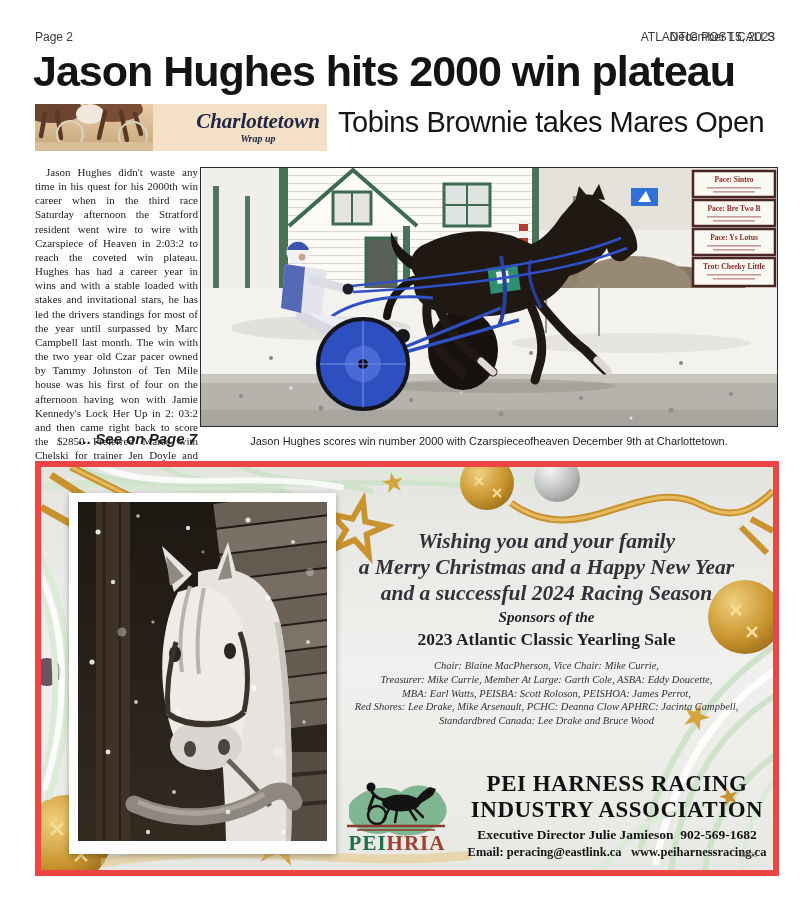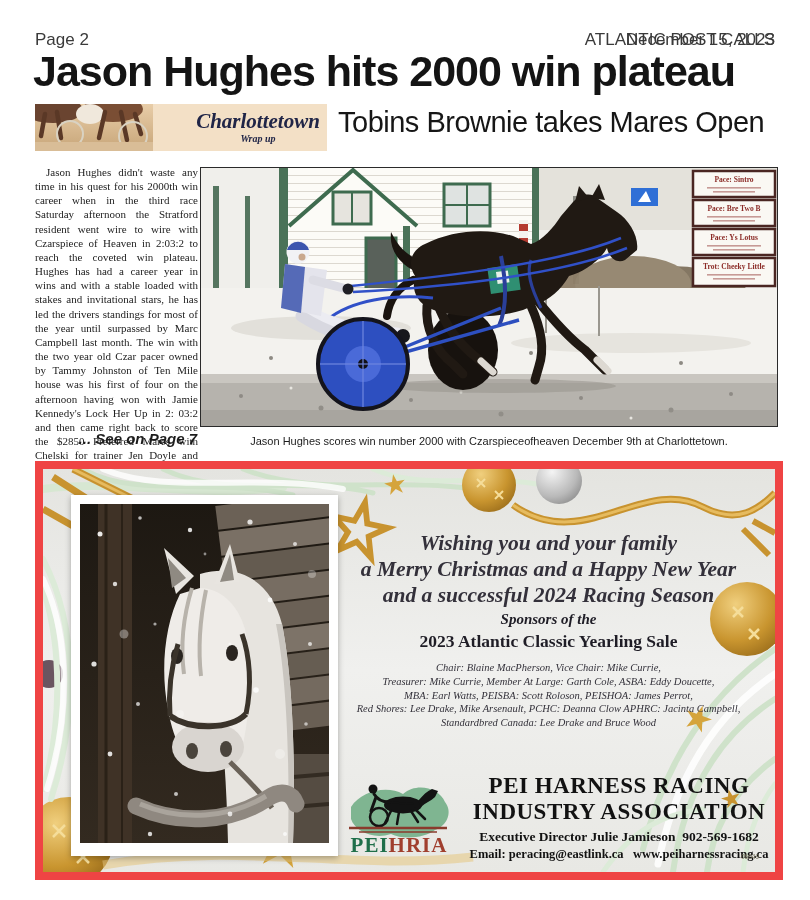--- a/index.html
+++ b/index.html
@@ -1,21 +1,21 @@
 <!DOCTYPE html>
 <html><head>
 <meta charset="utf-8">
 <style>
   html,body{margin:0;padding:0;background:#ffffff;}
   #page{position:relative;width:810px;height:900px;background:#fff;overflow:hidden;
         font-family:"Liberation Sans",sans-serif;color:#1a1a1a;}
 
   
   .hdr{position:absolute;top:30px;left:35px;width:740px;display:flex;
-       justify-content:space-between;font-size:17px;color:#3a3a3a;gap:44px;}
+       justify-content:space-between;font-size:12px;color:#3a3a3a;gap:44px;}
   .hdr .c{position:absolute;left:0;right:0;text-align:right;}
 
   .headline{position:absolute;top:47px;left:33px;width:744px;
             font-size:43px;font-weight:bold;letter-spacing:-1px;color:#141414;
             white-space:nowrap;}
 
   
   .banner{position:absolute;top:104px;left:35px;width:292px;height:47px;display:flex;}
   .banner-photo{width:118px;height:47px;flex:0 0 auto;}
   .banner-text{flex:1;background:#f3e0c6;display:flex;flex-direction:column;
@@ -37,21 +37,21 @@
        font-size:15px;font-weight:bold;font-style:italic;color:#1c1c1c;}
 
   
   .photo{position:absolute;top:167px;left:200px;width:576px;height:258px;
          border:1px solid #2a2a2a;background:#f5f4f1;}
   .caption{position:absolute;top:435px;left:200px;width:578px;text-align:center;
            font-size:11px;color:#1c1c1c;}
 
   
   .ad{position:absolute;top:461px;left:35px;width:732px;height:403px;
-      border:8px solid #ef4444;background:#5eead4;overflow:hidden;}
+      border:6px solid #ef4444;background:#5eead4;overflow:hidden;}
   .ad-deco{position:absolute;inset:0;z-index:0;}
   .ad-frame{position:absolute;left:28px;top:26px;z-index:2;background:#fff;padding:9px;
             box-shadow:0 2px 6px rgba(0,0,0,.3);}
   .ad-col{position:absolute;left:278px;top:62px;width:455px;z-index:2;text-align:center;
           font-family:"Liberation Serif",serif;color:#24222c;}
   .greet{font-size:21.5px;font-weight:bold;font-style:italic;line-height:1.2;color:#33303a;}
   .fromline{font-size:18px;font-weight:bold;margin-top:12px;color:#1f1d26;}
   .sponsline{font-size:15px;font-weight:bold;font-style:italic;margin-top:3px;color:#1f1d26;}
   .saleline{font-size:17.5px;font-weight:bold;margin-top:3px;color:#1f1d26;}
   .committee{margin-top:9px;font-size:10.5px;font-style:italic;line-height:1.3;color:#33313a;}

